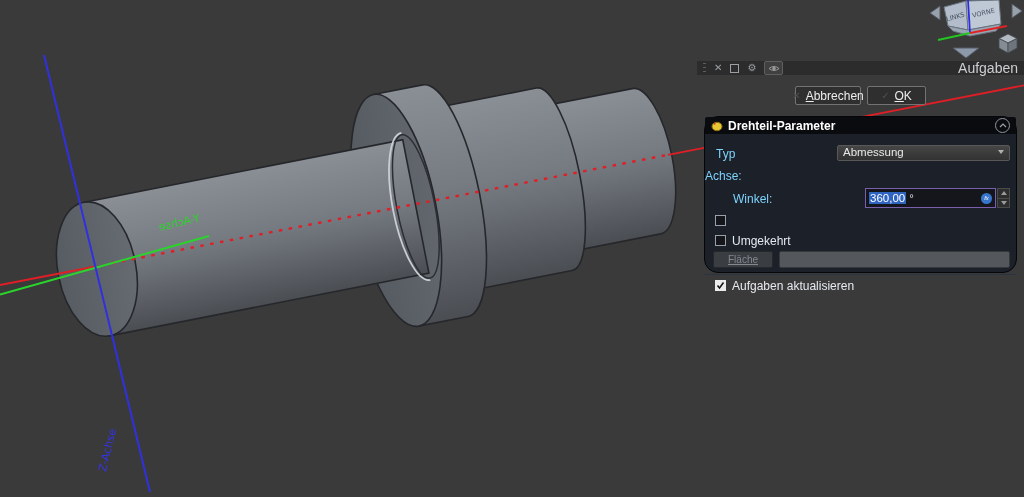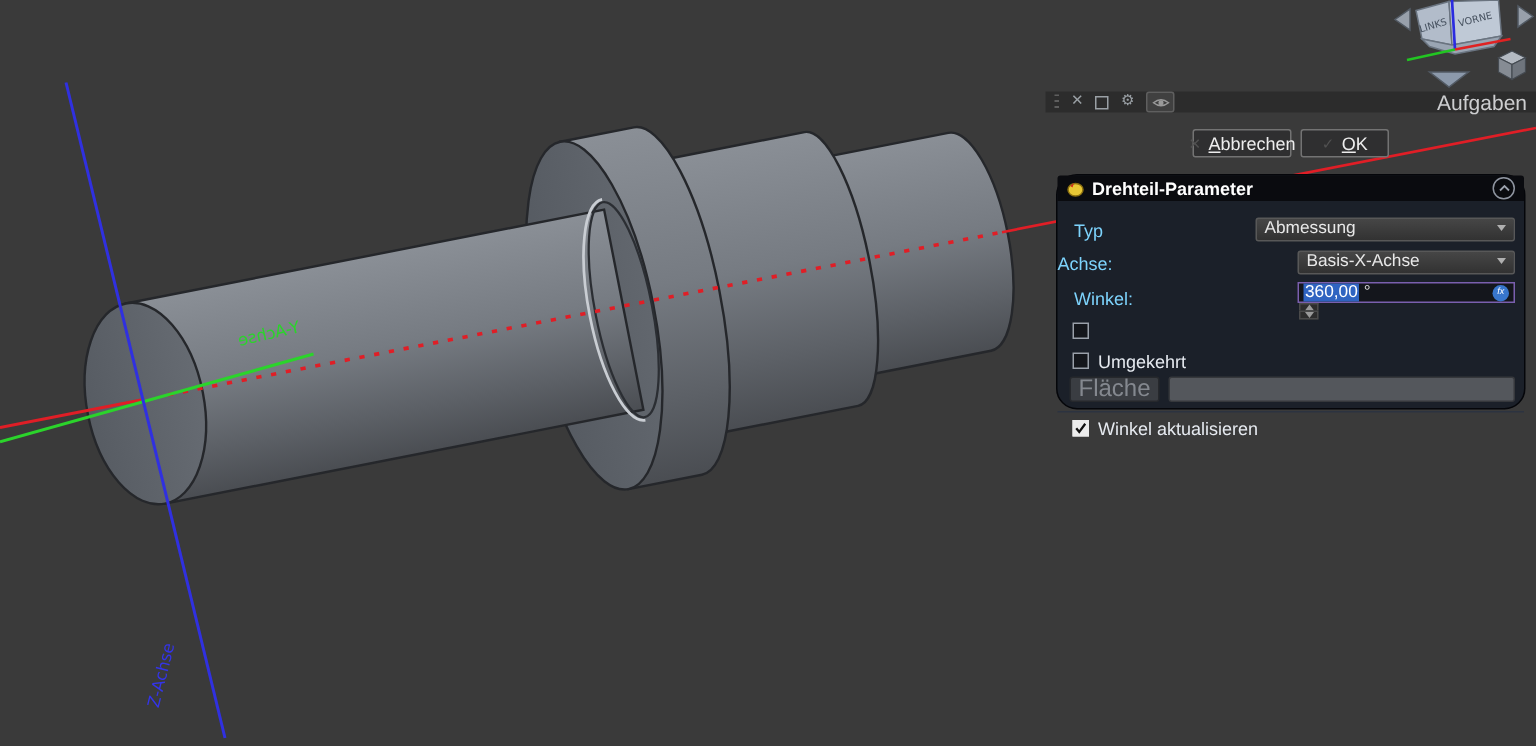--- a/index.html
+++ b/index.html
@@ -37,43 +37,43 @@
   .dlg-collapse{margin-left:auto;width:13px;height:13px;border:1px solid #8f95a0;border-radius:50%;
                 display:flex;align-items:center;justify-content:center;}
   .dlg-label{position:absolute;color:#7dd3fc;font-size:12px;}
 
   .combo{position:absolute;height:16px;background:linear-gradient(180deg,#464646,#323232);
          border:1px solid #585858;border-radius:2px;box-sizing:border-box;display:flex;
          align-items:flex-start;color:#e8e8e8;font-size:11.5px;padding:0 5px;}
   .combo .caret{margin-left:auto;width:0;height:0;border:3.5px solid transparent;
                 border-top:4.5px solid #b0b0b0;margin-top:4px;}
 
-  .winkel-wrap{position:absolute;left:160px;top:71px;width:145px;height:20px;display:flex;flex-direction:column;}
+  .winkel-wrap{position:absolute;left:160px;top:71px;width:145px;height:20px;display:flex;}
   .winkel-field{flex:1;border:1px solid #7a5fae;background:#14161c;display:flex;
                 align-items:center;padding:0 3px;box-sizing:border-box;}
   .sel{background:#2f64c1;color:#fff;font-size:11.5px;padding:0 1px;}
   .unit{color:#dcdcdc;font-size:11.5px;margin-left:3px;}
   .fx{margin-left:auto;width:11px;height:11px;border-radius:50%;background:#3876cc;color:#fff;
       font-size:6px;font-style:italic;display:flex;align-items:center;justify-content:center;}
   .spin-col{width:13px;display:flex;flex-direction:column;margin-left:1px;}
   .spin{flex:1;background:#2d2d2d;border:1px solid #4a4a4a;display:flex;align-items:center;
         justify-content:center;}
   .spin.up{border-bottom:none;}
   .spin i{width:0;height:0;border:3px solid transparent;display:block;}
   .spin.up i{border-bottom:4px solid #9a9a9a;margin-top:-3px;}
   .spin.down i{border-top:4px solid #9a9a9a;margin-bottom:-3px;}
 
   .cb{position:absolute;width:11px;height:11px;background:#14161b;border:1px solid #9aa0aa;
       box-sizing:border-box;}
   .cb.checked{background:#ececec;border-color:#ececec;}
   .cb-label{position:absolute;color:#e6eaf0;font-size:12px;}
 
   .flaeche-btn{position:absolute;left:8px;top:134px;width:60px;height:17px;background:#3a3d42;
-               border:1px solid #26282c;border-radius:2px;color:#84888f;font-size:16px;
-               display:flex;align-items:center;justify-content:center;box-sizing:border-box;}
+               border:1px solid #26282c;border-radius:2px;color:#84888f;font-size:10px;
+               display:flex;align-items:center;justify-content:center;box-sizing:border-box;text-decoration:underline;}
   .flaeche-field{position:absolute;left:74px;top:134px;width:231px;height:17px;background:#54575c;
                  border:1px solid #36383c;border-radius:2px;box-sizing:border-box;color:#e8e8e8;
                  font-size:11.5px;}
   .divider{position:absolute;left:0;right:0;top:157px;height:1px;background:#2c3340;}
 </style>
 </head>
 <body>
 
 <div class="screen">
 
@@ -172,26 +172,22 @@
       </span>
     </div>
 
     <span class="dlg-label" style="left:11px;top:30px;">Typ</span>
     <div class="combo" style="left:132px;top:28px;width:173px;">
       <span>Abmessung</span>
       <span class="caret"></span>
     </div>
 
     <span class="dlg-label" style="left:0;top:52px;text-align:right;">Achse:</span>
-    <div class="combo" style="left:160px;top:50px;width:145px;">
-      <span>Basis-X-Achse</span>
-      <span class="caret"></span>
-    </div>
-
-    <span class="dlg-label" style="left:11px;top:75px;">Winkel:</span>
+
+    <span class="dlg-label" style="left:28px;top:75px;">Winkel:</span>
     <div class="winkel-wrap">
       <div class="winkel-field">
         <span class="sel">360,00</span>
         <span class="unit">°</span>
         <span class="fx">fx</span>
       </div>
       <div class="spin-col">
         <div class="spin up">
             <i></i>
           </div>
@@ -209,16 +205,16 @@
     <div class="flaeche-btn">Fläche</div>
     <div class="flaeche-field"></div>
 
     <div class="divider"></div>
 
     <span class="cb checked" style="left:10px;top:163px;">
       <svg width="9" height="9" viewBox="0 0 9 9" style="display:block;margin:0 auto;">
         <polyline points="1.5,4.5 3.5,7 7.5,1.5" fill="none" stroke="#111" stroke-width="1.5"></polyline>
       </svg>
     </span>
-    <span class="cb-label" style="left:27px;top:162px;">Winkel aktualisieren</span>
+    <span class="cb-label" style="left:27px;top:162px;">Aufgaben aktualisieren</span>
   </div>
 
 </div>
 
 </body></html>

